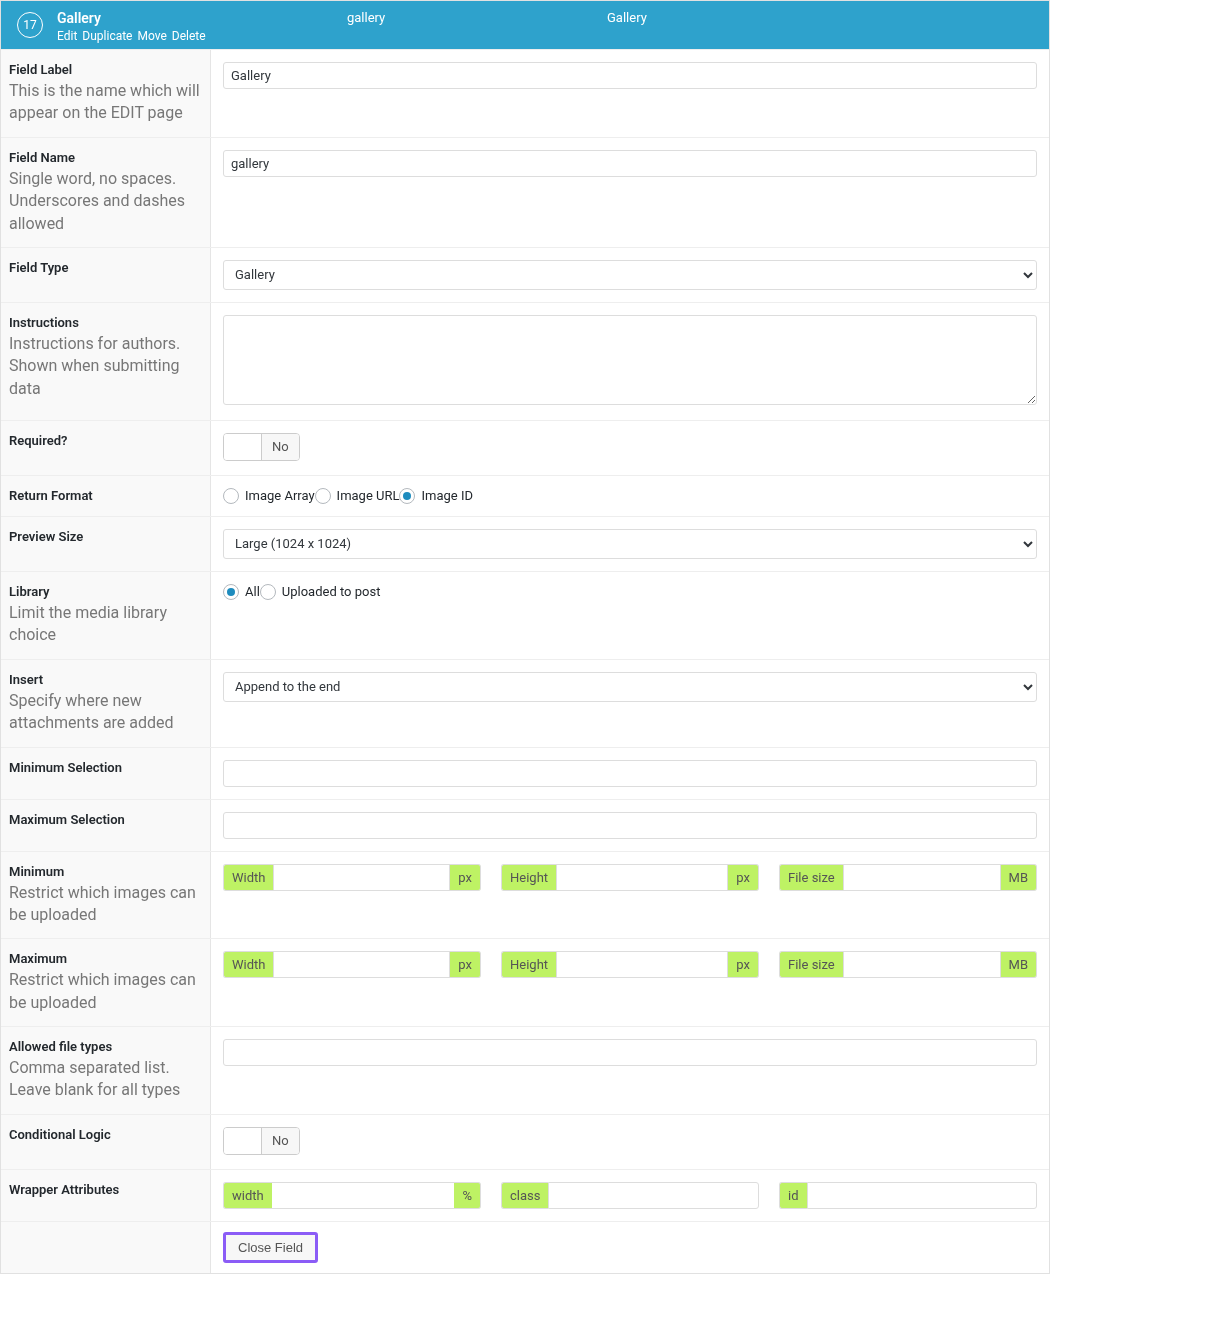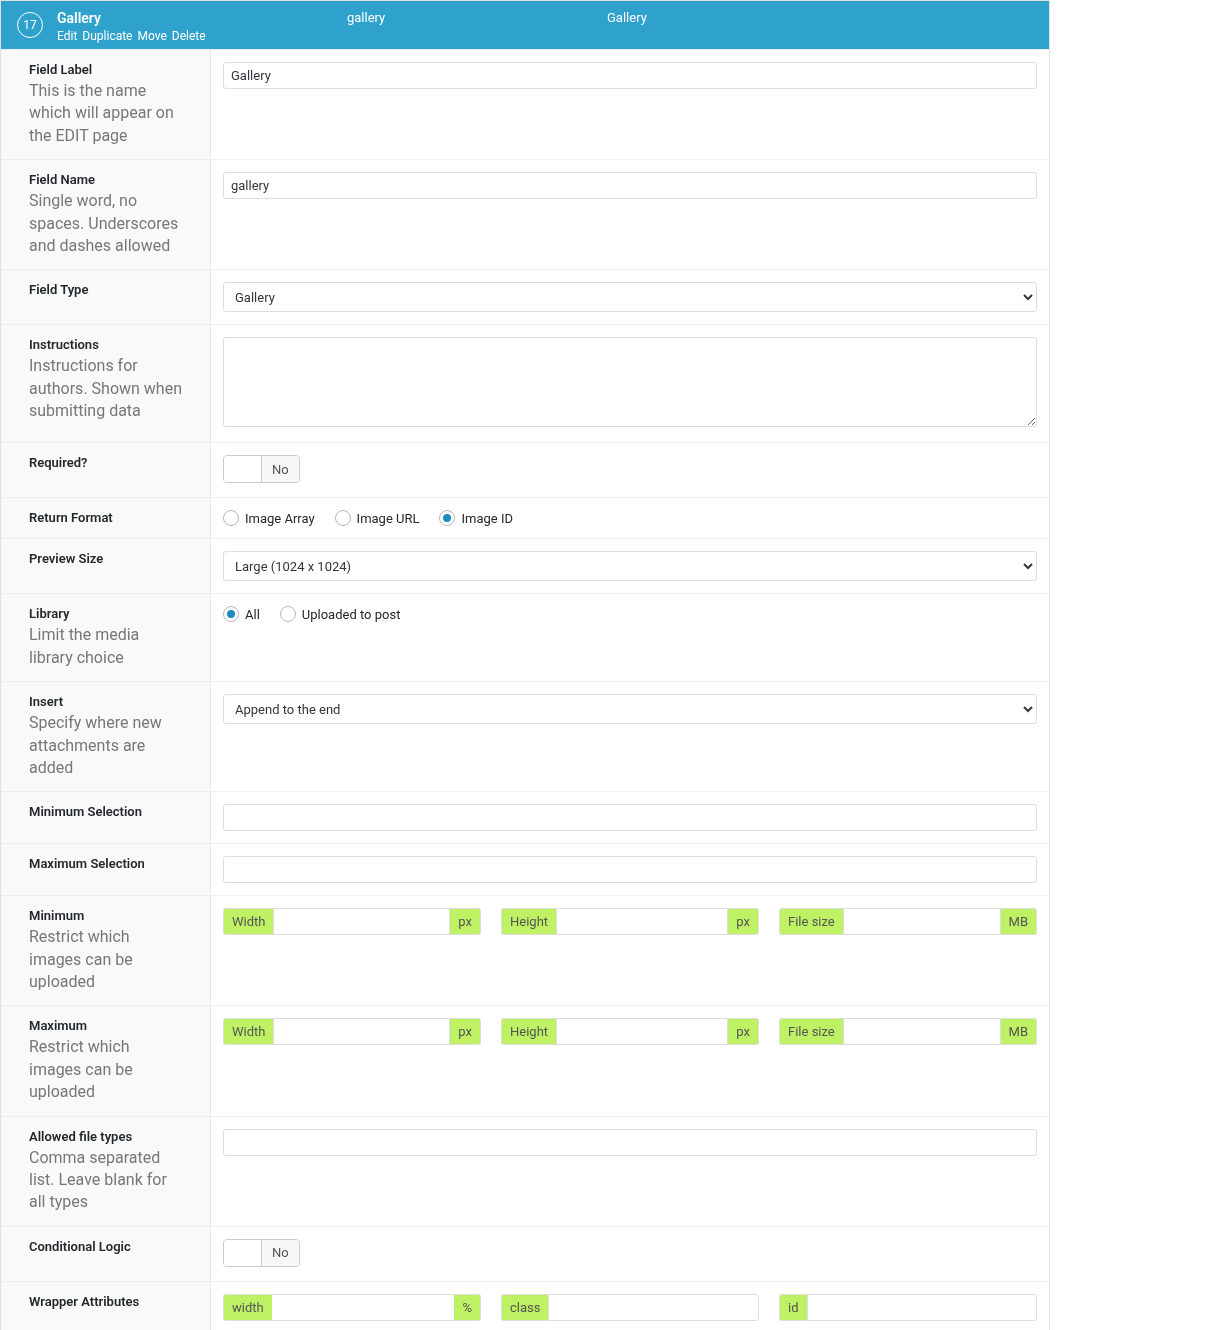--- a/index.html
+++ b/index.html
@@ -38,21 +38,21 @@
 
   .row {
     display: flex;
     border-top: 1px solid #eee;
     background: #fff;
   }
   .row:first-of-type { border-top: none; }
   .label-cell {
     width: 210px;
     background: #f9f9f9;
-    padding: 12px 28px;
+    padding: 12px 8px;
     border-right: 1px solid #e5e5e5;
   }
   .label-cell .lbl { font-weight: 600; color: #23282d; font-size: 13px; }
   .label-cell .desc { color: #777; font-size: 16px; margin-top: 3px; line-height: 1.4; }
   .input-cell {
     flex: 1;
     padding: 12px 12px;
   }
   .input-cell.footer-cell { padding: 10px 12px; }
 
@@ -86,21 +86,21 @@
     border-right: 1px solid #ccc;
   }
   .toggle .state {
     padding: 0 10px;
     display: flex; align-items: center;
     background: #f7f7f7;
     color: #555;
     font-size: 13px;
   }
 
-  .radio-group { display: flex; gap: 20px; align-items: center; }
+  .radio-group { display: flex; align-items: center; }
   .radio-item { display: flex; align-items: center; gap: 6px; cursor: pointer; }
   .radio-circle {
     width: 16px; height: 16px; border: 1px solid #b4b9be; border-radius: 50%;
     display: flex; align-items: center; justify-content: center; background: #fff;
   }
   .radio-circle.checked::after {
     content: ""; width: 8px; height: 8px; border-radius: 50%; background: #1e8cbe;
   }
 
   .triple { display: flex; gap: 20px; }

